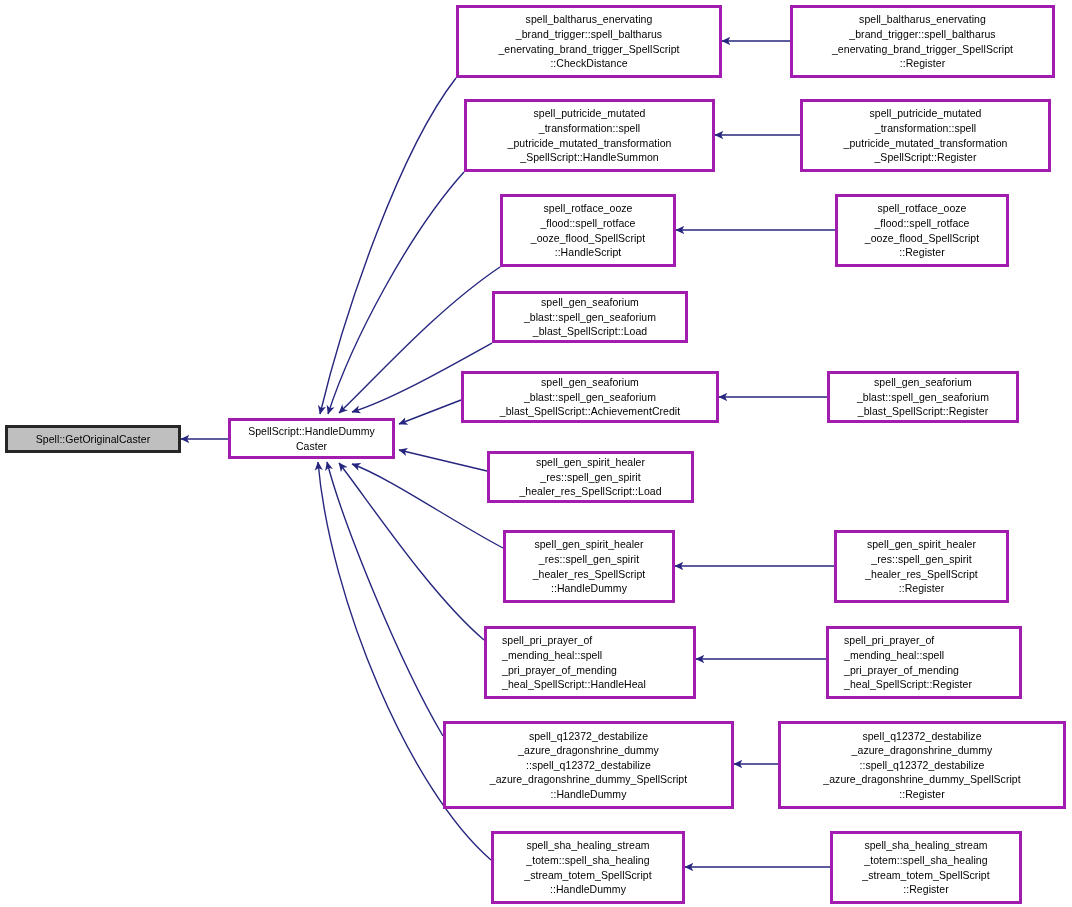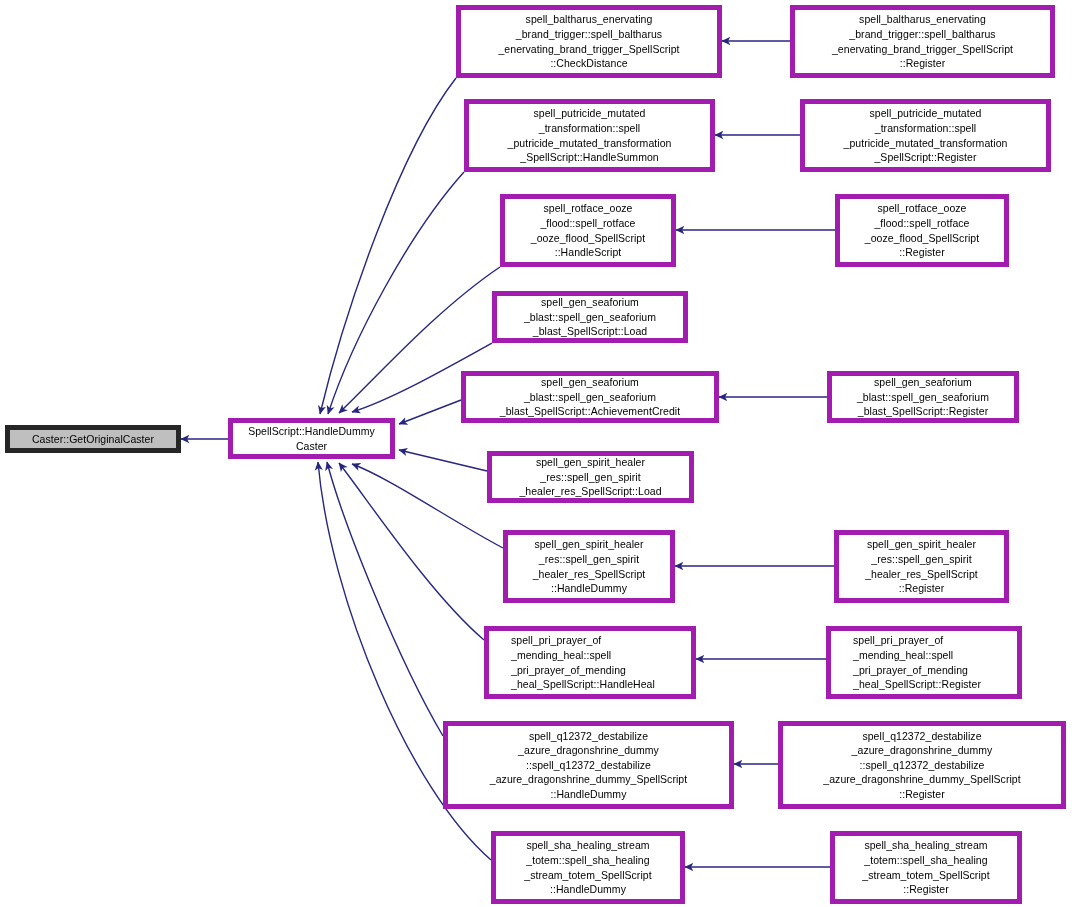--- a/index.html
+++ b/index.html
@@ -20,41 +20,41 @@
     position: absolute;
     left: 0;
     top: 0;
     width: 1072px;
     height: 907px;
     pointer-events: none;
   }
   .node {
     position: absolute;
     box-sizing: border-box;
-    border: 5px solid #a21caf;
+    border: 3px solid #a21caf;
     background: #ffffff;
     color: #000000;
     font-size: 10.5px;
     line-height: 14.6px;
     display: flex;
     align-items: center;
     justify-content: center;
     text-align: center;
     white-space: pre;
     letter-spacing: 0.05px;
     z-index: 2;
   }
   .node.root {
     background: #bfbfbf;
     border-color: #262626;
   }
   .node.leftalign {
     justify-content: flex-start;
     text-align: left;
-    padding-left: 22px;
+    padding-left: 15px;
     align-items: center;
   }
   .node .label {
     display: block;
     white-space: pre;
   }
 </style>
 </head>
 <body>
 
@@ -83,21 +83,21 @@
         <path d="M 827,397 L 719,397" marker-end="url(#ah)"></path>
         <path d="M 834,566 L 675,566" marker-end="url(#ah)"></path>
         <path d="M 826,659 L 696,659" marker-end="url(#ah)"></path>
         <path d="M 778,764 L 734,764" marker-end="url(#ah)"></path>
         <path d="M 830,867 L 685,867" marker-end="url(#ah)"></path>
         <path d="M 228,439 L 181,439" marker-end="url(#ah)"></path>
       </g>
   </svg>
 
   <div id="node-layer">
-      <div class="node root" style="left: 5px; top: 425px; width: 176px; height: 28px;"><span class="label">Caster::GetOriginalCaster</span></div>
+      <div class="node root" style="left: 5px; top: 425px; width: 176px; height: 28px;"><span class="label">Spell::GetOriginalCaster</span></div>
       <div class="node" style="left: 228px; top: 418px; width: 167px; height: 41px;"><span class="label">SpellScript::HandleDummy
 Caster</span></div>
       <div class="node" style="left: 456px; top: 5px; width: 266px; height: 73px;"><span class="label">spell_baltharus_enervating
 _brand_trigger::spell_baltharus
 _enervating_brand_trigger_SpellScript
 ::CheckDistance</span></div>
       <div class="node" style="left: 464px; top: 99px; width: 251px; height: 73px;"><span class="label">spell_putricide_mutated
 _transformation::spell
 _putricide_mutated_transformation
 _SpellScript::HandleSummon</span></div>

